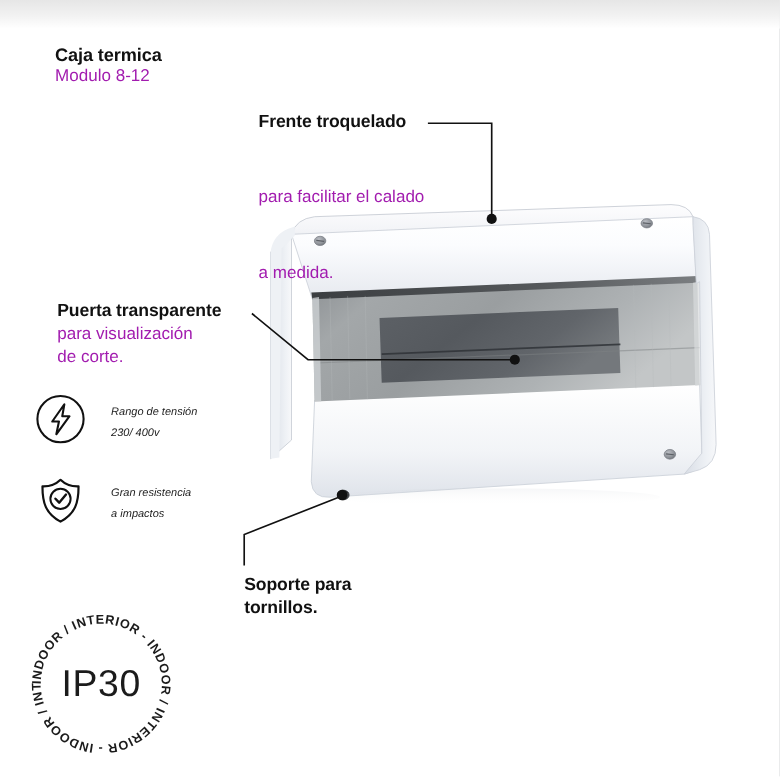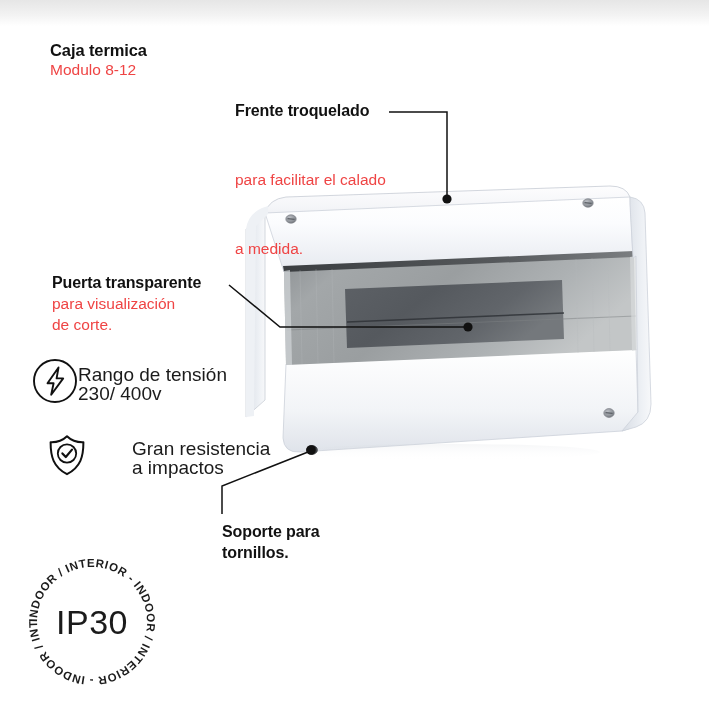--- a/index.html
+++ b/index.html
@@ -29,21 +29,21 @@
 
   
   .txt-block { position: absolute; }
   .t-bold {
     font-weight: bold;
     color: #111;
     letter-spacing: -0.1px;
   }
   .t-norm {
     font-weight: normal;
-    color: #ef4444;
+    color: #a21caf;
   }
 
   #title-block { left: 50px; top: 40px; }
   #title-block .t-bold { font-size: 16.5px; line-height: 20px; }
   #title-block .t-norm { font-size: 15.5px; line-height: 20px; }
 
   #callout-top-text { left: 235px; top: 100px; }
   #callout-top-text .t-bold { font-size: 16px; line-height: 21px; }
   #callout-top-text .t-norm { font-size: 15.5px; line-height: 21px; margin-top: 48px; }
 
@@ -51,28 +51,30 @@
   #callout-door-text .t-bold { font-size: 16px; line-height: 21px; }
   #callout-door-text .t-norm { font-size: 15.5px; line-height: 21px; }
 
   #callout-screw-text { left: 222px; top: 521px; }
   #callout-screw-text .t-bold { font-size: 16px; line-height: 21px; }
 
   
   .feature { position: absolute; display: flex; align-items: flex-start; }
   .feature .f-icon { width: 46px; height: 46px; flex: 0 0 46px; }
   .feature .f-text {
-    font-size: 19px;
+    margin-left: 23px;
+    font-size: 10px;
     line-height: 19px;
     color: #1b1b1b;
     padding-top: 7px;
     white-space: pre-line;
+    font-style: italic;
   }
   #feature-voltage { left: 32px; top: 358px; }
-  #feature-impact  { left: 44px; top: 432px; gap: 42px; }
+  #feature-impact  { left: 32px; top: 432px; }
 
   
   #ip-badge {
     position: absolute;
     left: 22px; top: 552px;
     width: 140px; height: 140px;
   }
   #ip-badge .ip-label {
     position: absolute;
     left: 0; top: 0;

